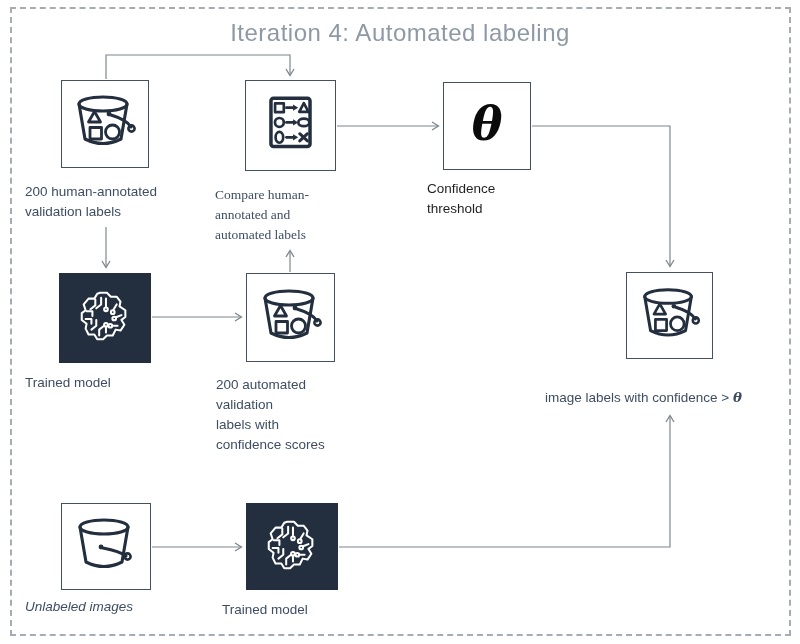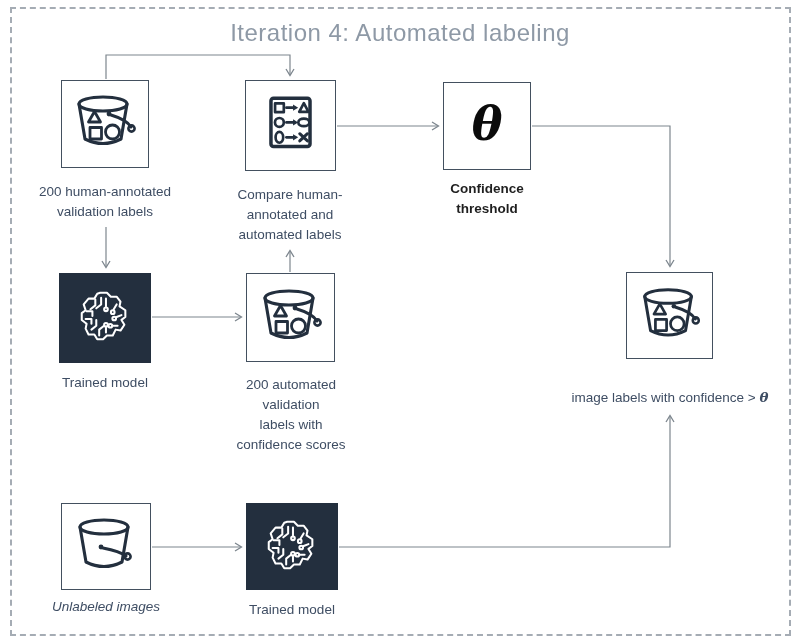--- a/index.html
+++ b/index.html
@@ -14,44 +14,44 @@
   .title{
     position:absolute;left:0;right:0;top:19px;text-align:center;
     font-size:24px;color:#8e99a6;letter-spacing:.5px;
   }
   .iconbox{
     position:absolute;background:#fff;border:1.6px solid #43505f;
     display:flex;align-items:center;justify-content:center;box-sizing:border-box;
   }
   .iconbox.dark{background:#232f3e;border-color:#232f3e;}
   .label{
-    position:absolute;text-align:center;font-size:13.5px;line-height:20px;
+    position:absolute;font-size:13.5px;line-height:20px;
     color:#3e4d63;white-space:pre-line;
   }
-  .label.black{color:#1f1f1f;font-weight:bold;}
+  .label.black{color:#1f1f1f;}
   .theta-big{
     font-family:"DejaVu Serif", serif;font-style:italic;font-weight:600;
     font-size:46px;color:#0b0b0b;line-height:1;transform:translateY(-2px);
   }
   .theta-sm{
     font-family:"DejaVu Serif", serif;font-style:italic;font-weight:700;
     font-size:13.5px;color:#3e4d63;
   }
   svg.connectors{position:absolute;left:0;top:0;pointer-events:none;}
   
   .n1{left:61px;top:80px;width:88px;height:88px;}
   .n2{left:245px;top:80px;width:91px;height:91px;}
   .n3{left:443px;top:82px;width:88px;height:88px;}
   .n4{left:59px;top:273px;width:92px;height:90px;}
   .n5{left:246px;top:273px;width:89px;height:89px;}
   .n6{left:626px;top:272px;width:87px;height:87px;}
   .n7{left:61px;top:503px;width:90px;height:87px;}
   .n8{left:246px;top:503px;width:92px;height:87px;}
   .l1{left:25px;top:182px;width:160px;}
-  .l2{left:215px;top:185px;width:150px;}
+  .l2{left:215px;top:185px;width:150px;font-family:Liberation Serif, serif;}
   .l3{left:427px;top:179px;width:120px;}
   .l4{left:25px;top:373px;width:160px;}
   .l5{left:216px;top:375px;width:150px;}
   .l6{left:545px;top:367px;width:250px;}
   .l7{left:25px;top:597px;width:162px;font-style:italic;}
   .l8{left:222px;top:600px;width:140px;}
   .icon-svg{display:block;}
 </style>
 </head>
 <body>

